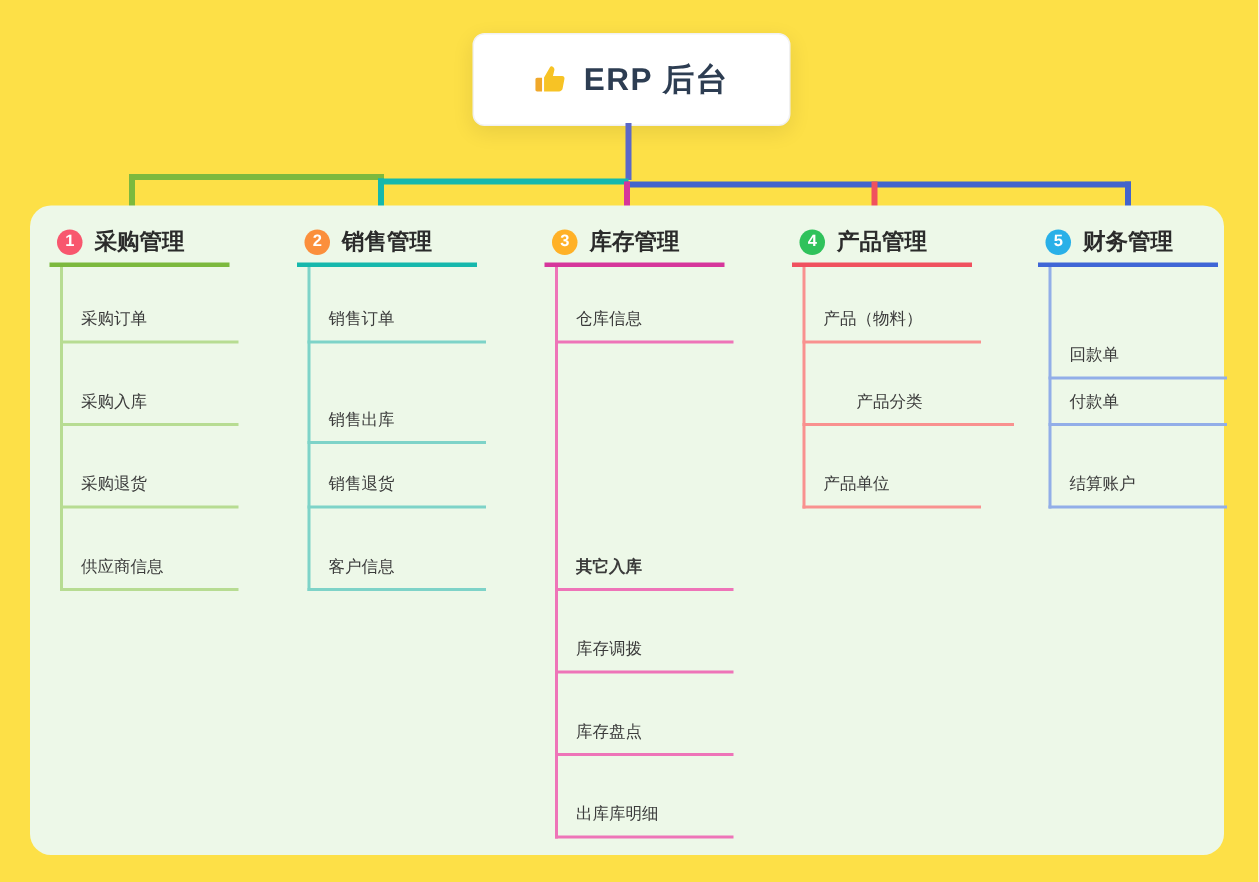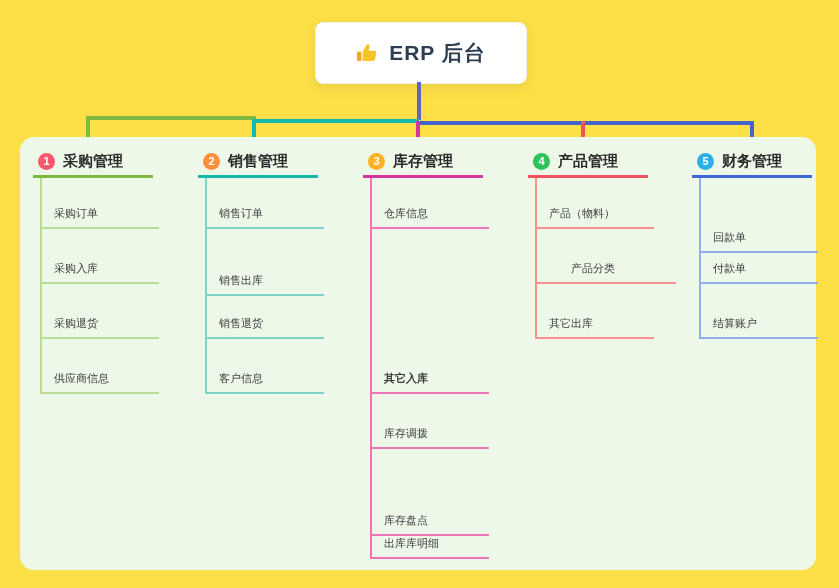--- a/index.html
+++ b/index.html
@@ -119,34 +119,34 @@
   <div class="col b3" style="left:363px;">
     <div class="hdr">
       <span class="badge">3</span>
       <span class="hdr-label">库存管理</span>
     </div>
     <div class="hdr-line"></div>
     <div class="spine" style="height:381px;"></div>
     <div class="child" style="top:201px;">仓库信息</div>
     <div class="child" style="top:366px;font-weight:bold;">其它入库</div>
     <div class="child" style="top:421px;">库存调拨</div>
-    <div class="child" style="top:476px;margin-top:32px;">库存盘点</div>
+    <div class="child" style="top:476px;">库存盘点</div>
     <div class="child" style="top:531px;">出库库明细</div>
   </div>
 
   <div class="col b4" style="left:528px;">
     <div class="hdr">
       <span class="badge">4</span>
       <span class="hdr-label">产品管理</span>
     </div>
     <div class="hdr-line"></div>
     <div class="spine" style="height:161px;"></div>
     <div class="child" style="top:201px;">产品（物料）</div>
     <div class="child" style="top:256px;padding-left:36px;">产品分类</div>
-    <div class="child" style="top:311px;">其它出库</div>
+    <div class="child" style="top:311px;">产品单位</div>
   </div>
 
   <div class="col b5" style="left:692px;">
     <div class="hdr">
       <span class="badge">5</span>
       <span class="hdr-label">财务管理</span>
     </div>
     <div class="hdr-line"></div>
     <div class="spine" style="height:161px;"></div>
     <div class="child" style="top:201px;margin-top:24px;">回款单</div>

